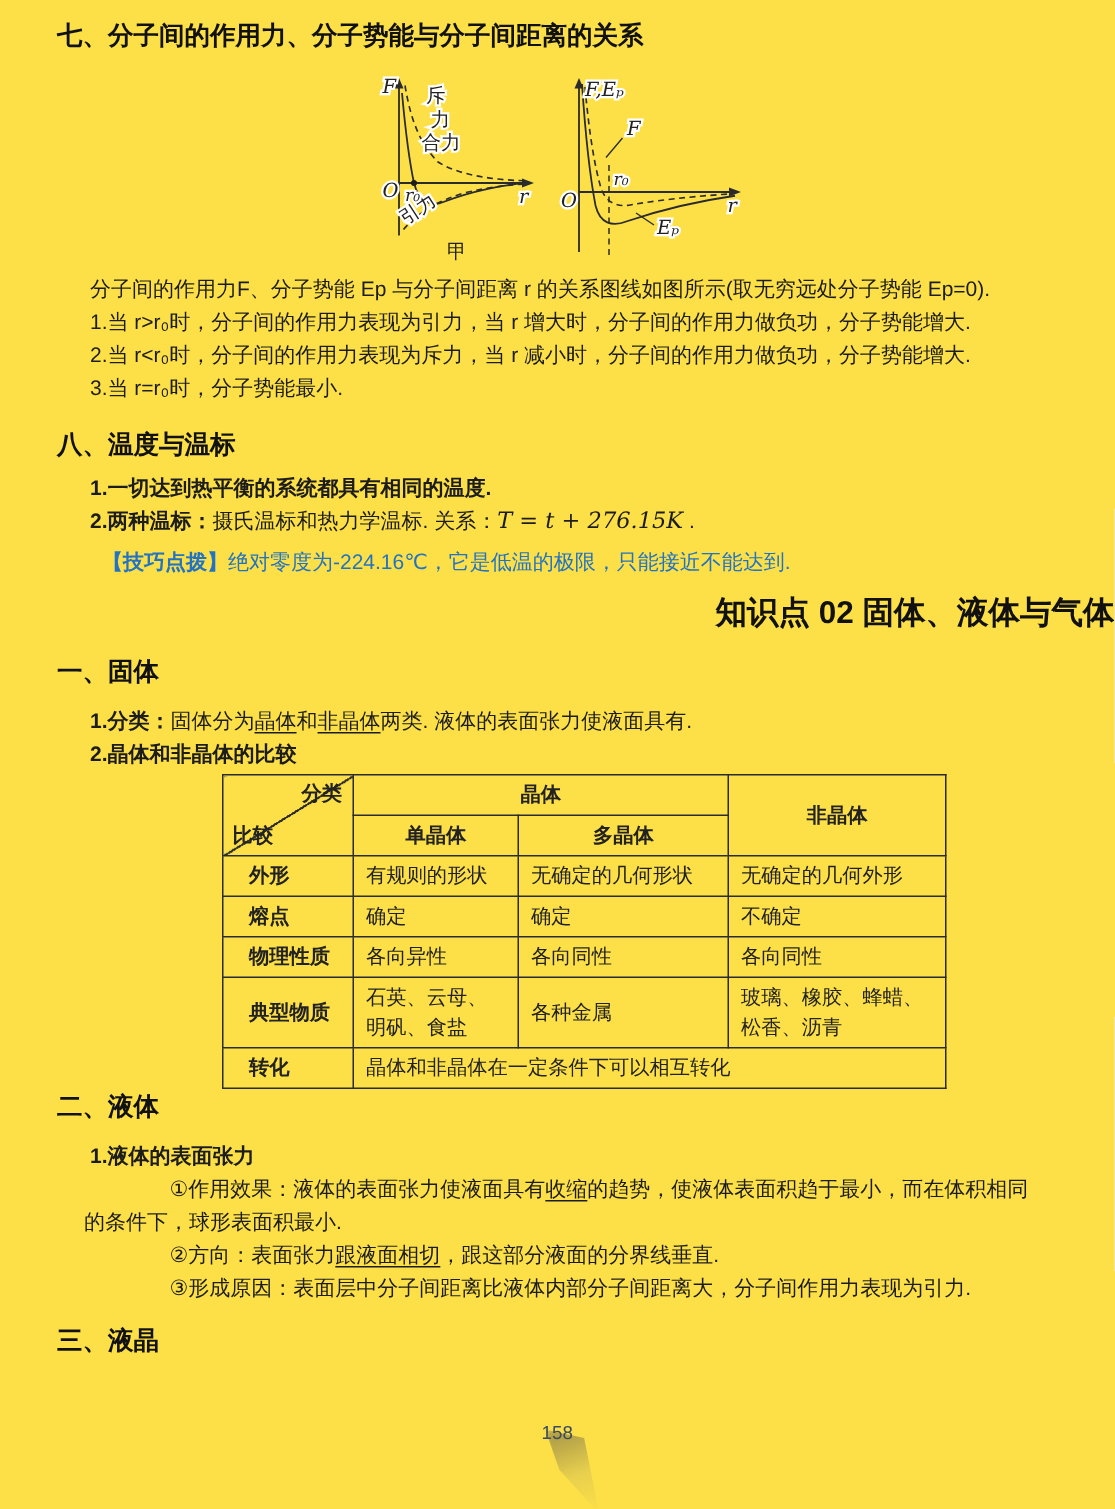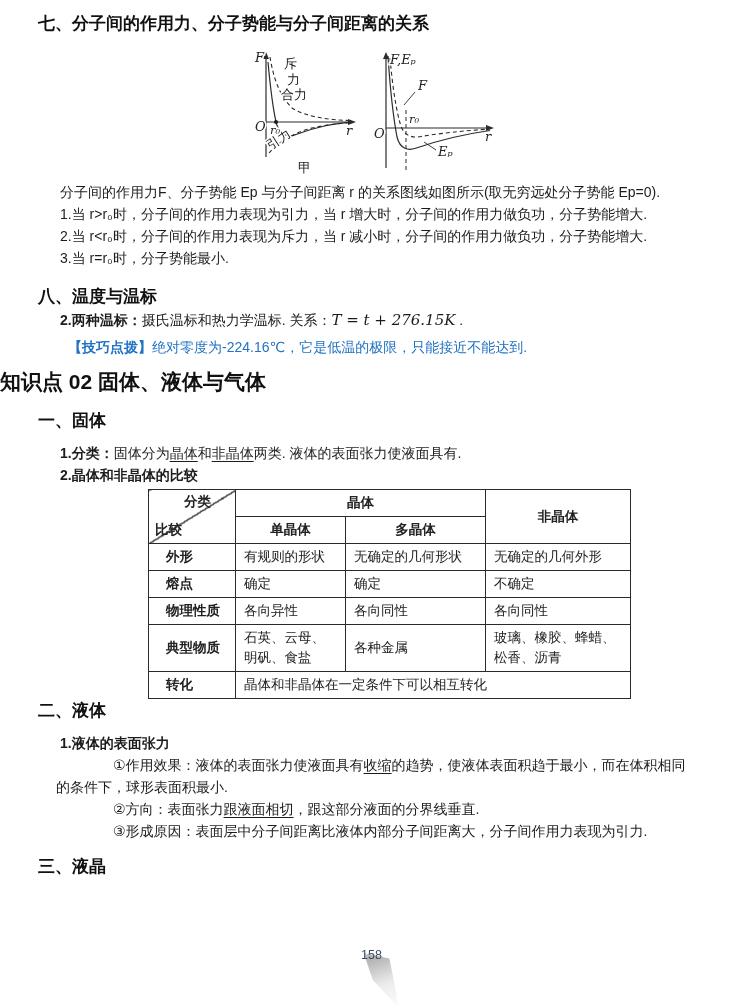--- a/index.html
+++ b/index.html
@@ -1,20 +1,20 @@
 <!DOCTYPE html>
 <html><head>
 <meta charset="utf-8">
 <style>
   html,body{margin:0;padding:0;background:#e8e8e8;}
   .page{
     position:relative;
     width:743px;height:1006px;
     margin:0 auto;
-    background:#ffffff;
+    background:#fde047;
     font-family:"Liberation Sans","DejaVu Sans",sans-serif;
     color:#1c1c1c;
     overflow:hidden;
     box-sizing:border-box;
     padding-top:12px;
   }
   .sec-title{
     font-size:17px;font-weight:700;color:#111;
     margin:0 0 0 38px;line-height:24px;
   }
@@ -23,38 +23,38 @@
     margin-top:14px;height:126px;
   }
   .body-line{font-size:14px;line-height:22px;margin:0 38px 0 60px;}
   .intro{margin-top:5px;}
   .tip{margin-left:68px;}
   .blue{color:#2273c3;}
   .b{font-weight:700;}
   .u{text-decoration:underline;text-underline-offset:3px;text-decoration-thickness:1px;}
   .formula{font-family:"DejaVu Serif","Liberation Serif",serif;font-style:italic;font-size:15px;}
   .kp-heading{
-    text-align:left;font-size:21px;font-weight:700;color:#111;
+    text-align:right;font-size:21px;font-weight:700;color:#111;
     margin:10px 0 0 0;line-height:28px;
   }
   .para{font-size:14px;line-height:22px;margin:0 56px;text-indent:57px;}
   
   .cmp-table{
     border-collapse:collapse;margin:3px 0 0 148px;
     font-size:13.5px;color:#222;table-layout:fixed;width:482px;
     border:1.5px solid #2b2b2b;
   }
   .cmp-table td{border:1px solid #2b2b2b;padding:3px 8px;line-height:20px;vertical-align:middle;}
   .cmp-table td.hdr{font-weight:700;text-align:center;}
   .cmp-table td.rowlbl{font-weight:700;text-align:left;padding-left:17px;}
   .corner{
     position:relative;padding:0 !important;height:52px;
     background:linear-gradient(to bottom right,transparent calc(50% - 0.7px),#2b2b2b calc(50% - 0.7px),#2b2b2b calc(50% + 0.7px),transparent calc(50% + 0.7px));
   }
-  .corner .c-top{position:absolute;top:2px;right:24px;font-weight:700;}
+  .corner .c-top{position:absolute;top:2px;right:7px;font-weight:700;}
   .corner .c-bottom{position:absolute;bottom:3px;left:6px;font-weight:700;}
   
   .gi{font-family:"DejaVu Serif","Liberation Serif",serif;font-style:italic;font-size:13px;fill:#222;}
   .gi-s{font-family:"DejaVu Serif","Liberation Serif",serif;font-style:italic;font-size:11.5px;fill:#222;}
   .gc{font-family:"Liberation Sans","DejaVu Sans",sans-serif;font-size:13px;fill:#222;}
   .halo{paint-order:stroke;stroke:#ffffff;stroke-width:3px;}
   
   .pagenum-wrap{position:absolute;left:0;right:0;top:948px;text-align:center;font-size:12.5px;color:#3a4a66;}
   .cursor-shadow{
     position:absolute;left:50%;margin-left:-8px;top:5px;width:36px;height:56px;
@@ -117,20 +117,21 @@
       <text x="72" y="106" class="gi halo">Eₚ</text>
     </svg>
   </div>
 
   <p class="body-line intro">分子间的作用力F、分子势能 Ep 与分子间距离 r 的关系图线如图所示(取无穷远处分子势能 Ep=0).</p>
   <p class="body-line">1.当 r&gt;r₀时，分子间的作用力表现为引力，当 r 增大时，分子间的作用力做负功，分子势能增大.</p>
   <p class="body-line">2.当 r&lt;r₀时，分子间的作用力表现为斥力，当 r 减小时，分子间的作用力做负功，分子势能增大.</p>
   <p class="body-line">3.当 r=r₀时，分子势能最小.</p>
 
   <h2 class="sec-title mt-sec8">八、温度与温标</h2>
+  <p class="body-line b mt-item">1.一切达到热平衡的系统都具有相同的温度.</p>
   <p class="body-line"><span class="b">2.两种温标：</span><span>摄氏温标和热力学温标. 关系：</span><span class="formula">T = t + 276.15K</span><span> .</span></p>
   <p class="body-line tip mt-item"><span class="blue b">【技巧点拨】</span><span class="blue">绝对零度为-224.16℃，它是低温的极限，只能接近不能达到.</span></p>
 
   <h1 class="kp-heading">知识点 02 固体、液体与气体</h1>
 
   <h2 class="sec-title mt-sec1">一、固体</h2>
   <p class="body-line mt-sub"><span class="b">1.分类：</span><span>固体分为</span><span class="u">晶体</span><span>和</span><span class="u">非晶体</span><span>两类. 液体的表面张力使液面具有.</span></p>
   <p class="body-line b">2.晶体和非晶体的比较</p>
 
   <table class="cmp-table">

